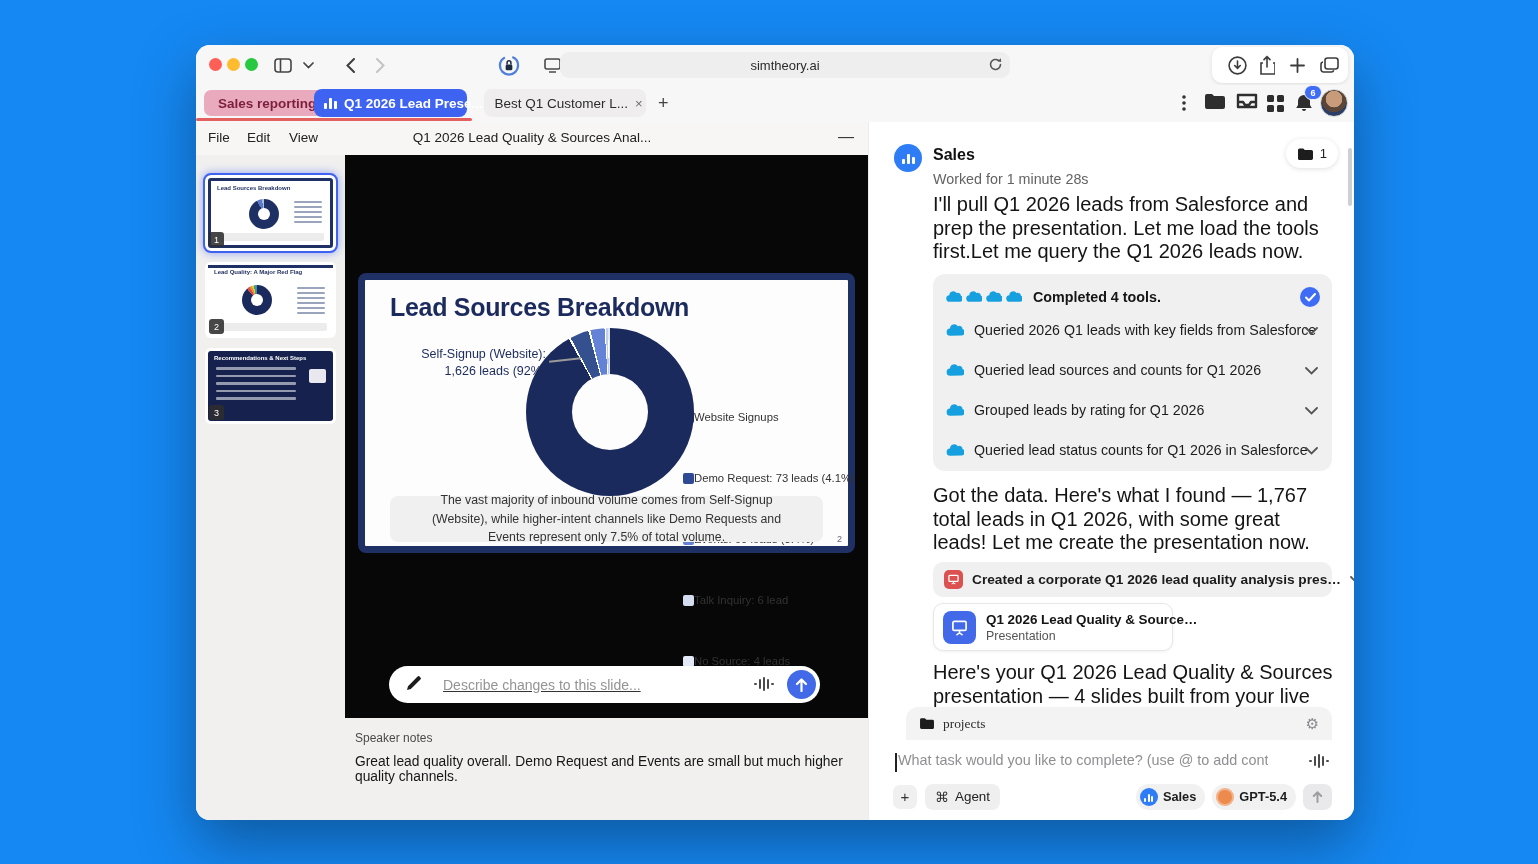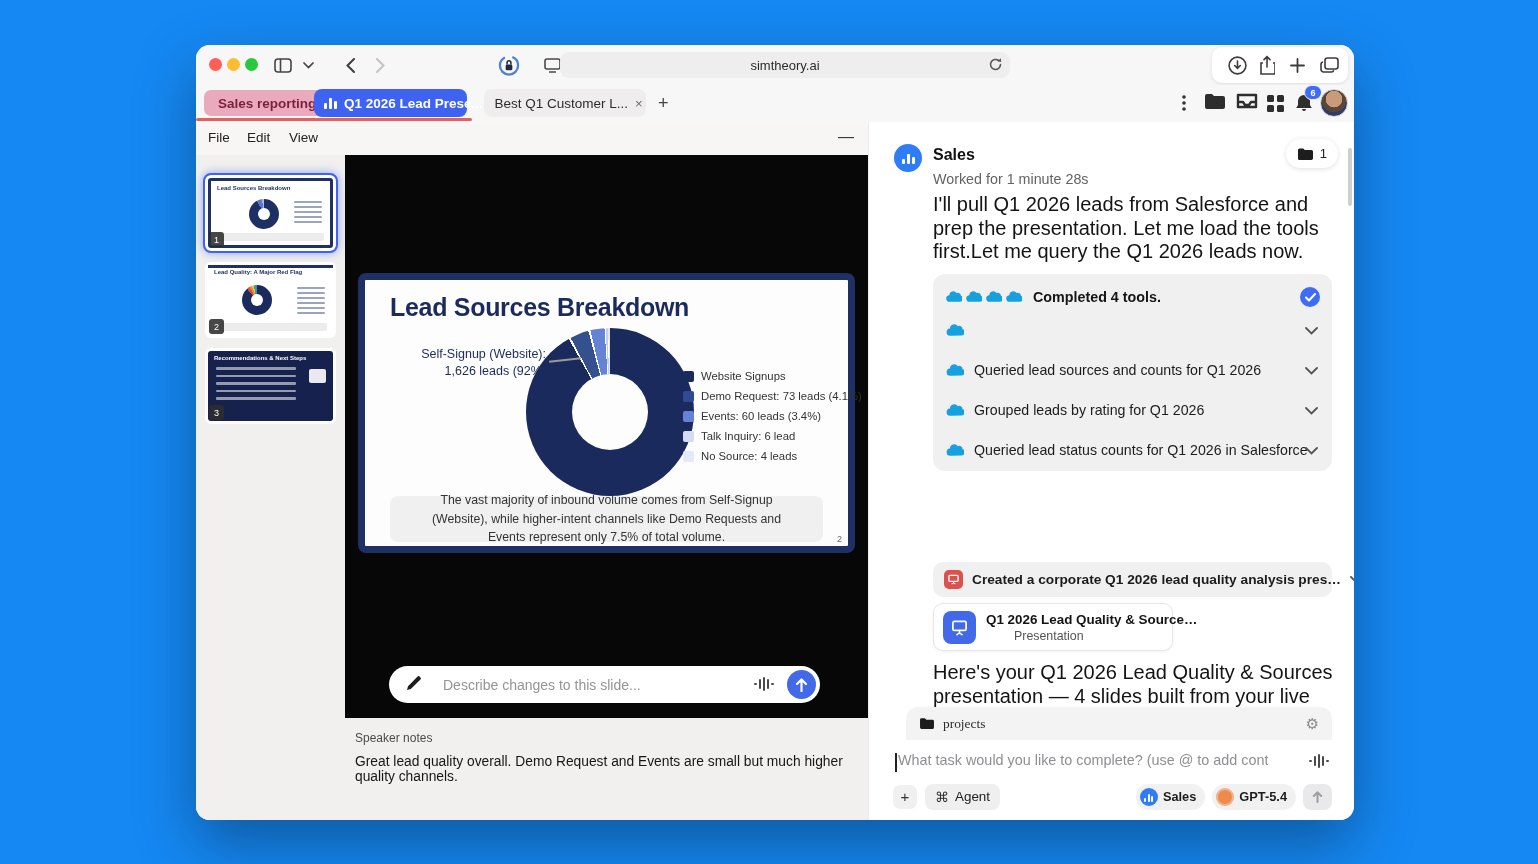--- a/index.html
+++ b/index.html
@@ -80,34 +80,34 @@
     border:7px solid #1e3064; border-radius:8px; }
   .slide-title { position:absolute; left:25px; top:13px; font-size:25px; font-weight:bold; color:#1c2b5e; letter-spacing:-.3px; }
   .donut { position:absolute; left:161px; top:48px; width:168px; height:168px; border-radius:50%;
     background:conic-gradient(#1b2a5c 0 330.5deg, #fff 330.5deg 332deg, #35508f 332deg 345deg, #fff 345deg 346.5deg,
       #6583d6 346.5deg 356.2deg, #fff 356.2deg 357deg, #c3cfe9 357deg 358.4deg, #fff 358.4deg 358.8deg, #dfe6f4 358.8deg 360deg); }
   .donut::after { content:""; position:absolute; inset:46px; background:#fdfdfd; border-radius:50%; }
   .callout { position:absolute; left:36px; top:66px; width:145px; text-align:right;
     font-size:12.5px; color:#1c2b5e; line-height:17px; }
   .leader { position:absolute; left:184px; top:79px; width:32px; height:1.5px; background:#9a9a9a; transform:rotate(-6deg); }
   .legend { position:absolute; left:318px; top:86px; }
-  .leg-row { display:flex; align-items:center; gap:7px; height:20px; }
+  .leg-row { display:flex; align-items:center; height:20px;margin-top:41px; }
   .leg-row .sw { width:11px; height:11px; border-radius:2px; flex:0 0 auto; }
   .leg-row span { font-size:11.3px; color:#333; white-space:nowrap; }
   .sw0{background:#1b2a5c;} .sw1{background:#2f4a94;} .sw2{background:#6583d6;} .sw3{background:#d4dcef;} .sw4{background:#e3e9f6;}
   .footnote { position:absolute; left:25px; right:25px; top:216px; height:46px; background:#f0f0f0; border-radius:8px;
     display:flex; align-items:center; justify-content:center; padding:4px 22px; text-align:center;
     font-size:12.3px; line-height:1.5; color:#333; }
   .pagenum { position:absolute; right:6px; bottom:2px; font-size:9px; color:#667; }
 
   
   .describe { position:absolute; left:44px; bottom:15px; width:431px; height:37px; background:#fff; border-radius:19px; }
   .describe .pencil { position:absolute; left:17px; top:10px; }
   .describe input { position:absolute; left:54px; top:0; width:280px; height:100%; border:0; outline:0; background:transparent;
-    font-size:14px; color:#333; font-family:"Liberation Sans",sans-serif; }
+    font-size:14px; color:#333; font-family:"Liberation Sans",sans-serif;text-decoration:underline; }
   .describe input::placeholder { color:#949494; }
   .describe .wave { position:absolute; right:46px; top:10px; }
   .send-blue { position:absolute; right:4px; top:4px; width:29px; height:29px; border-radius:50%; background:#4169e8;
     display:flex; align-items:center; justify-content:center; }
 
   
   .notes { position:absolute; left:149px; top:596px; width:523px; height:102px; background:#f1f0ef; padding:13px 10px 0 10px; }
   .notes .label { font-size:12px; color:#4a4a4a; }
   .notes .text { margin-top:9px; font-size:13.8px; color:#161616; }
 
@@ -134,21 +134,21 @@
   .created-row { position:absolute; left:64px; top:440px; width:399px; height:35px; background:#f0f0f1; border-radius:10px;
     display:flex; align-items:center; gap:9px; padding:0 11px; }
   .created-row span { font-size:13.7px; font-weight:bold; color:#1b1b1b; white-space:nowrap; }
   .created-row .chev { margin-left:auto; }
   .ppt-ic { width:19px; height:19px; border-radius:5px; display:flex; align-items:center; justify-content:center; flex:0 0 auto; }
   .ppt-ic.red { background:#dd5050; }
   .artifact { position:absolute; left:64px; top:481px; width:240px; height:48px; background:#fff; border:1px solid #e7e7e7;
     border-radius:10px; box-shadow:0 1px 3px rgba(0,0,0,.06); display:flex; align-items:center; gap:10px; padding:0 9px; }
   .art-ic { width:33px; height:33px; border-radius:8px; background:#4169e8; display:flex; align-items:center; justify-content:center; flex:0 0 auto; }
   .art-title { font-size:13.4px; font-weight:bold; color:#141414; white-space:nowrap; }
-  .art-sub { font-size:12.4px; color:#555; margin-top:2px;margin-left:28px; }
+  .art-sub { font-size:12.4px; color:#555; margin-top:2px; }
 
   .projects-bar { position:absolute; left:37px; right:22px; top:585px; height:33px; background:#f3f3f4;
     border-radius:12px 12px 0 0; display:flex; align-items:center; gap:8px; padding:0 13px; }
   .projects-bar span { font-size:13.4px; color:#2d2d2d;font-family:Liberation Serif, serif; }
   .projects-bar .gear { margin-left:auto; font-size:15px; color:#8a8a8e; }
 
   .composer { position:absolute; left:22px; right:22px; top:618px; bottom:4px; }
   .caret { position:absolute; left:4px; top:13px; width:1.5px; height:19px; background:#222; }
   .composer input { position:absolute; left:7px; top:12px; width:370px; border:0; outline:0; background:transparent;
     font-size:14.4px; color:#333; font-family:"Liberation Sans",sans-serif; }
@@ -303,20 +303,21 @@
     <div class="avatar"></div>
   </div>
 
   <div class="content">
 
     <div class="editor">
       <div class="menubar">
         <span class="menu" style="left:12px">File</span>
         <span class="menu" style="left:51px">Edit</span>
         <span class="menu" style="left:93px">View</span>
+        <span class="doc-title">Q1 2026 Lead Quality &amp; Sources Anal...</span>
         <span class="min-btn">—</span>
       </div>
 
       <div class="thumbs">
         <div class="thumb sel" style="top:20px">
           <div class="mini-slide b1">
             <div class="mini-title">Lead Sources Breakdown</div>
             <div class="mini-donut d1"></div>
             <div class="mini-leg" style="top:20px">
                 <i></i>
@@ -463,20 +464,21 @@
           <span class="check-c">
             <svg width="11" height="9" viewBox="0 0 11 9">
                 <polyline points="1,4.5 4,7.5 10,1" fill="none" stroke="#fff" stroke-width="2" stroke-linecap="round" stroke-linejoin="round"></polyline>
               </svg>
           </span>
         </div>
         <div class="tool-row">
           <svg width="19" height="13" viewBox="0 0 17 12">
               <path d="M4.8 10.8a3.3 3.3 0 0 1-.5-6.6A4 4 0 0 1 11.6 2a3 3 0 0 1 4.3 2.7 3.1 3.1 0 0 1-1.3 6z" fill="#17a0e0"></path>
             </svg>
+          <span>Queried 2026 Q1 leads with key fields from Salesforce</span>
           <span class="chev"><svg width="13" height="8" viewBox="0 0 13 8">
                 <polyline points="1,1 6.5,6.5 12,1" fill="none" stroke="#555" stroke-width="1.8" stroke-linecap="round"></polyline>
               </svg></span>
         </div>
         <div class="tool-row">
           <svg width="19" height="13" viewBox="0 0 17 12">
               <path d="M4.8 10.8a3.3 3.3 0 0 1-.5-6.6A4 4 0 0 1 11.6 2a3 3 0 0 1 4.3 2.7 3.1 3.1 0 0 1-1.3 6z" fill="#17a0e0"></path>
             </svg>
           <span>Queried lead sources and counts for Q1 2026</span>
           <span class="chev"><svg width="13" height="8" viewBox="0 0 13 8">
@@ -496,20 +498,21 @@
           <svg width="19" height="13" viewBox="0 0 17 12">
               <path d="M4.8 10.8a3.3 3.3 0 0 1-.5-6.6A4 4 0 0 1 11.6 2a3 3 0 0 1 4.3 2.7 3.1 3.1 0 0 1-1.3 6z" fill="#17a0e0"></path>
             </svg>
           <span>Queried lead status counts for Q1 2026 in Salesforce</span>
           <span class="chev"><svg width="13" height="8" viewBox="0 0 13 8">
                 <polyline points="1,1 6.5,6.5 12,1" fill="none" stroke="#555" stroke-width="1.8" stroke-linecap="round"></polyline>
               </svg></span>
         </div>
       </div>
 
+      <div class="para p2">Got the data. Here's what I found — 1,767 total leads in Q1 2026, with some great leads! Let me create the presentation now.</div>
 
       <div class="created-row">
         <span class="ppt-ic red">
           <svg width="11" height="11" viewBox="0 0 12 12">
               <rect x="1" y="1.5" width="10" height="6.5" rx="1" fill="none" stroke="#fff" stroke-width="1.4"></rect>
               <path d="M6 8v1.6M4 11l2-1.4 2 1.4" fill="none" stroke="#fff" stroke-width="1.2"></path>
             </svg>
         </span>
         <span>Created a corporate Q1 2026 lead quality analysis pres…</span>
         <span class="chev"><svg width="13" height="8" viewBox="0 0 13 8">

